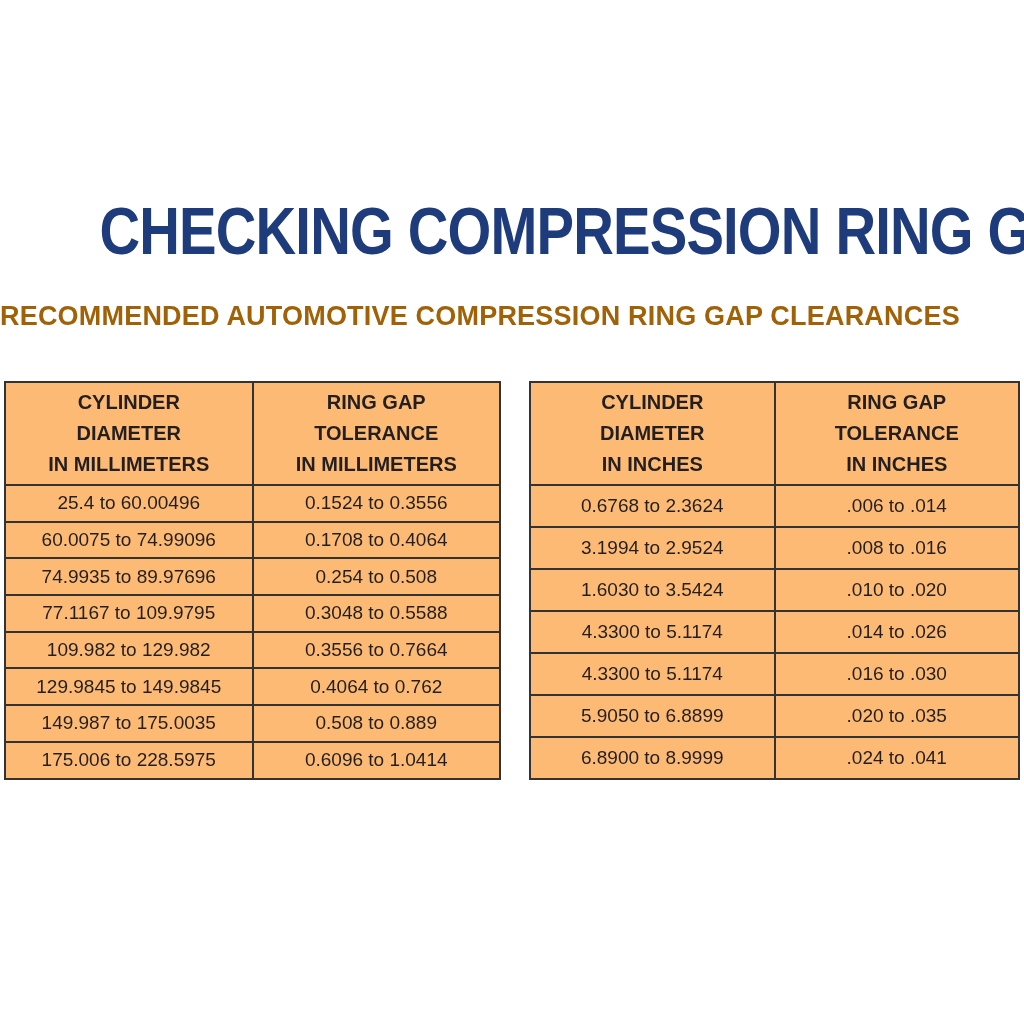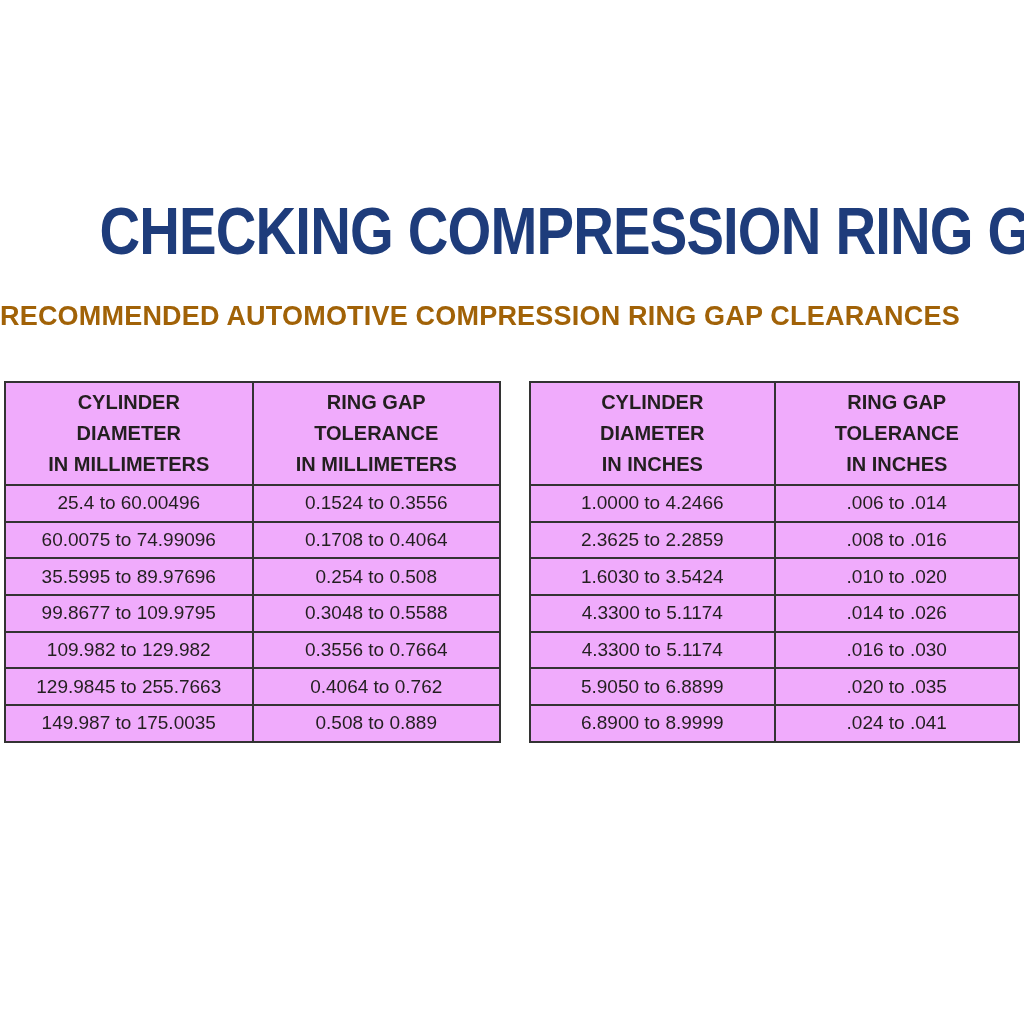--- a/index.html
+++ b/index.html
@@ -45,21 +45,21 @@
     position: absolute;
     top: 381px;
     left: 4px;
     width: 1016px;
     display: flex;
     justify-content: space-between;
   }
   table {
     border-collapse: collapse;
     table-layout: fixed;
-    background: #f0abfc;
+    background: #fdba74;
   }
   table.metric { width: 497px; }
   table.inch   { width: 491px; }
   th, td {
     border: 2px solid #333333;
     color: #231f20;
     text-align: center;
     vertical-align: middle;
   }
   th {
@@ -101,60 +101,64 @@
       <tbody>
           <tr>
             <td>25.4 to 60.00496</td>
             <td>0.1524 to 0.3556</td>
           </tr>
           <tr>
             <td>60.0075 to 74.99096</td>
             <td>0.1708 to 0.4064</td>
           </tr>
           <tr>
-            <td>35.5995 to 89.97696</td>
+            <td>74.9935 to 89.97696</td>
             <td>0.254 to 0.508</td>
           </tr>
           <tr>
-            <td>99.8677 to 109.9795</td>
+            <td>77.1167 to 109.9795</td>
             <td>0.3048 to 0.5588</td>
           </tr>
           <tr>
             <td>109.982 to 129.982</td>
             <td>0.3556 to 0.7664</td>
           </tr>
           <tr>
-            <td>129.9845 to 255.7663</td>
+            <td>129.9845 to 149.9845</td>
             <td>0.4064 to 0.762</td>
           </tr>
           <tr>
             <td>149.987 to 175.0035</td>
             <td>0.508 to 0.889</td>
+          </tr>
+          <tr>
+            <td>175.006 to 228.5975</td>
+            <td>0.6096 to 1.0414</td>
           </tr>
         </tbody>
     </table>
 
     <table class="inch">
       <thead>
         <tr>
           <th>CYLINDER
 DIAMETER
 IN INCHES</th>
           <th>RING GAP
 TOLERANCE
 IN INCHES</th>
         </tr>
       </thead>
       <tbody>
           <tr>
-            <td>1.0000 to 4.2466</td>
+            <td>0.6768 to 2.3624</td>
             <td>.006 to .014</td>
           </tr>
           <tr>
-            <td>2.3625 to 2.2859</td>
+            <td>3.1994 to 2.9524</td>
             <td>.008 to .016</td>
           </tr>
           <tr>
             <td>1.6030 to 3.5424</td>
             <td>.010 to .020</td>
           </tr>
           <tr>
             <td>4.3300 to 5.1174</td>
             <td>.014 to .026</td>
           </tr>

